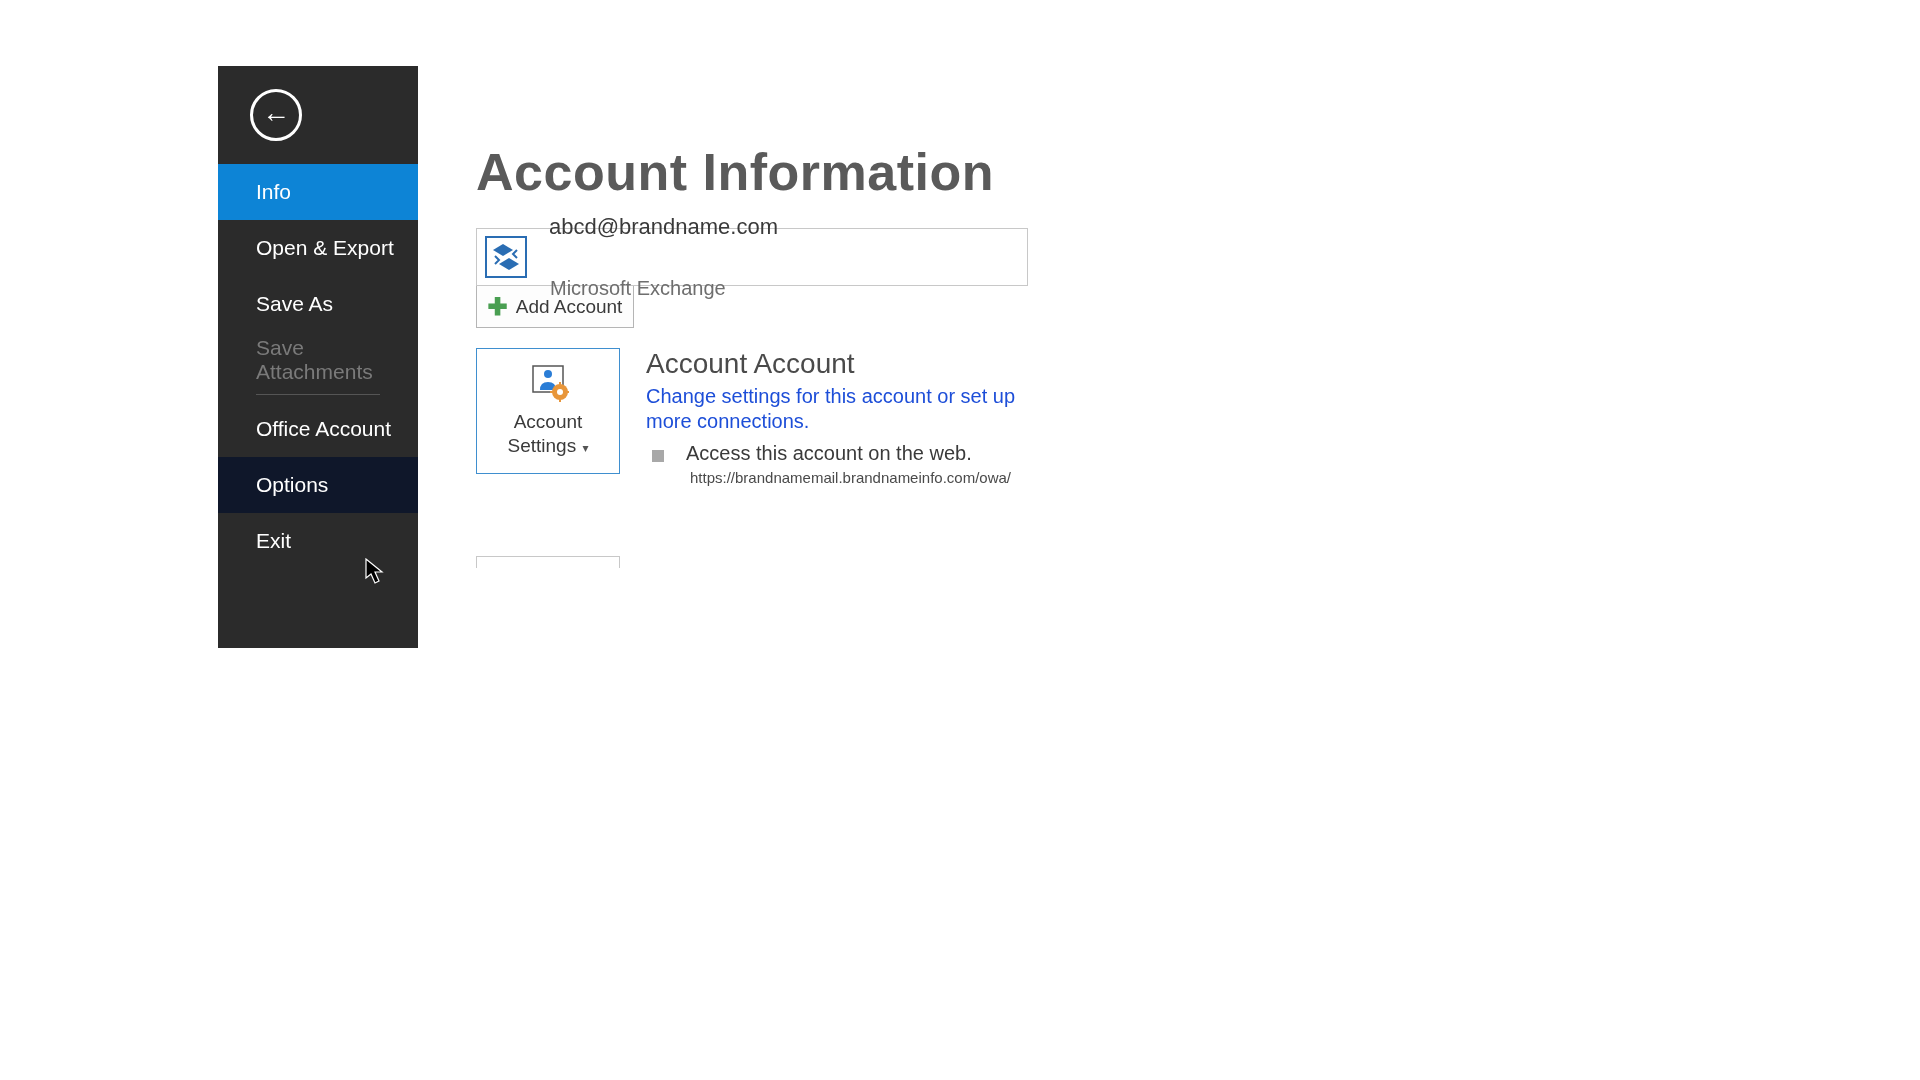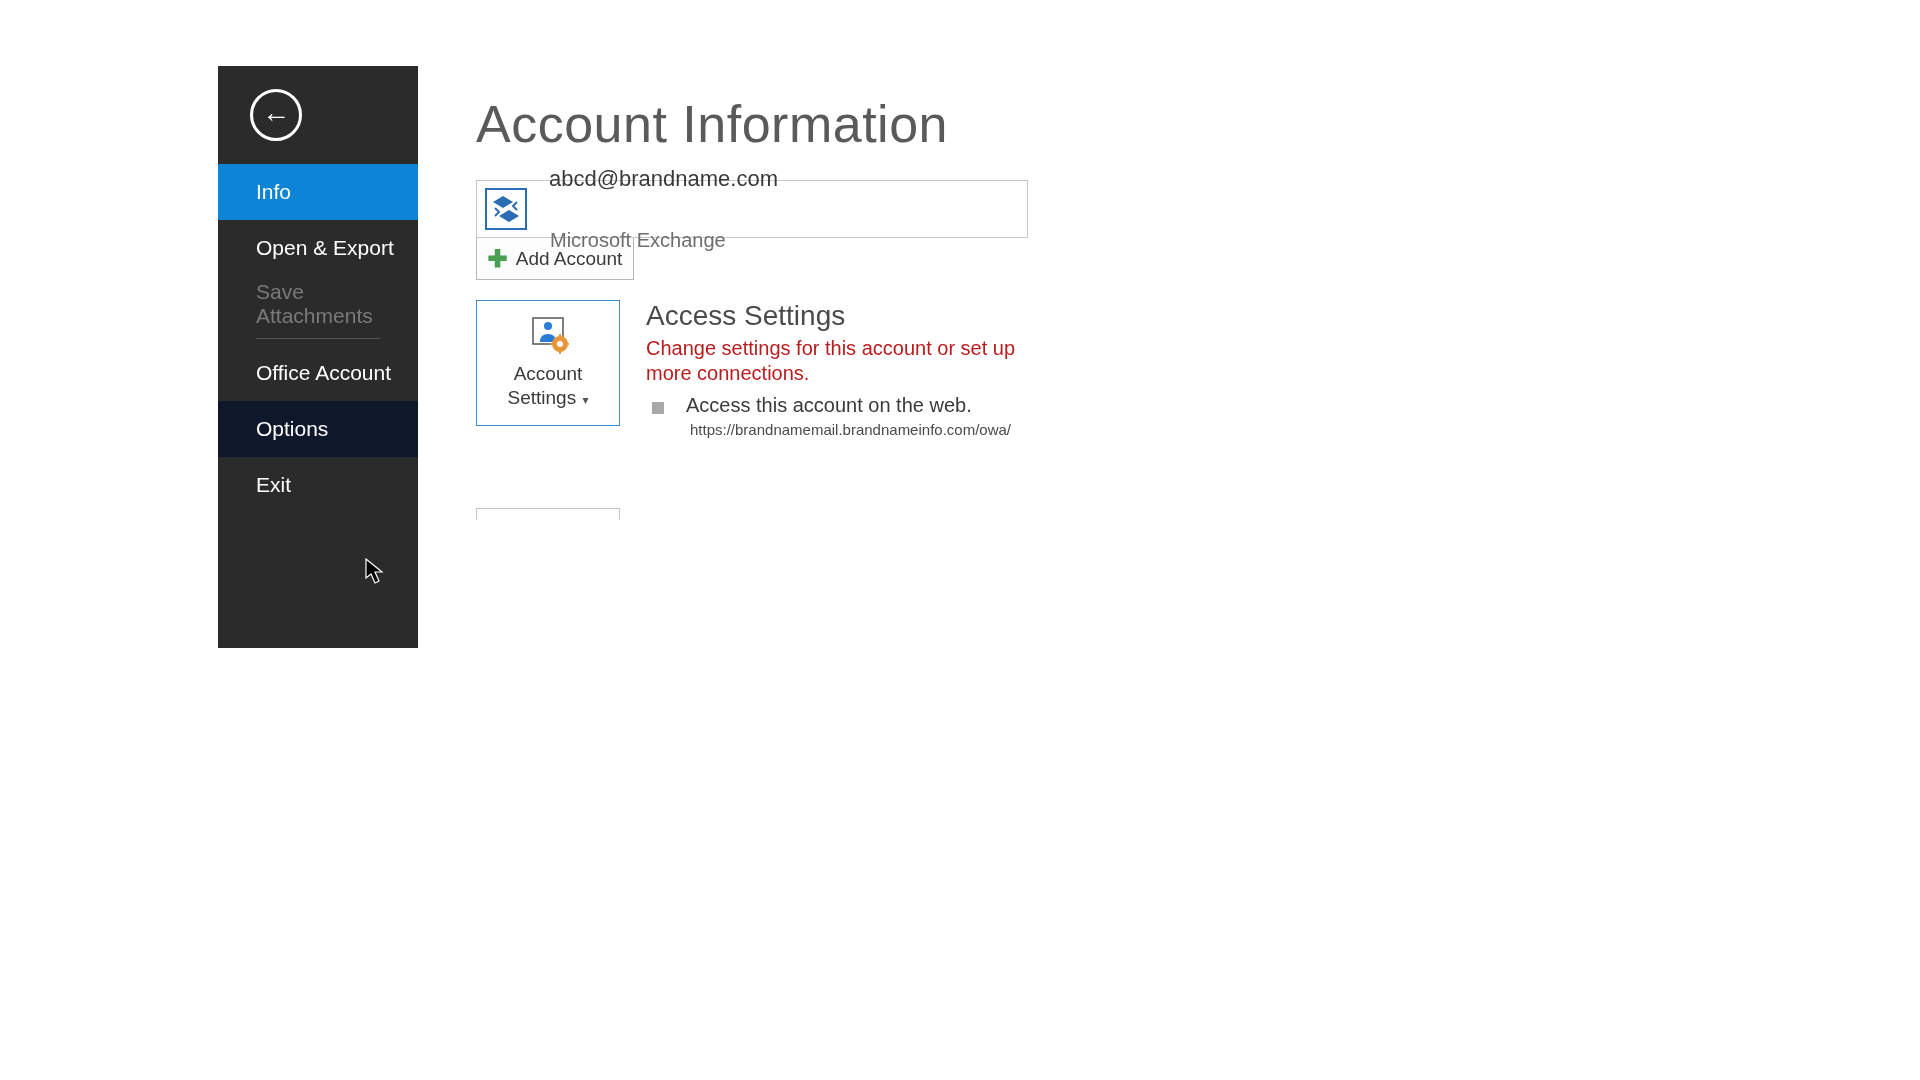--- a/index.html
+++ b/index.html
@@ -79,24 +79,25 @@
       margin: 6px 38px 6px 38px;
     }
     .content {
       flex: 1;
       background: #fff;
       padding: 28px 0 0 58px;
       position: relative;
     }
     .page-title {
       font-size: 52px;
-      font-weight: 400;
+      font-weight: 700;
       color: #5a5a5a;
       letter-spacing: 0.5px;
       margin-bottom: 26px;
+      margin-top: 48px;
     }
     .account-selector {
       border: 1px solid #c8c8c8;
       width: 552px;
       height: 58px;
       display: flex;
       align-items: center;
       padding: 5px 8px;
     }
     .exchange-icon {
@@ -179,21 +180,21 @@
       padding-top: 0;
     }
     .settings-heading {
       font-size: 28px;
       color: #4a4a4a;
       font-weight: 400;
       margin-bottom: 4px;
     }
     .settings-desc {
       font-size: 20px;
-      color: #b91c1c;
+      color: #1d4ed8;
       line-height: 1.25;
       max-width: 380px;
     }
     .bullet-row {
       display: flex;
       align-items: flex-start;
       margin-top: 8px;
       gap: 22px;
       padding-left: 6px;
     }
@@ -239,20 +240,23 @@
       <div class="back-circle">
         <span class="back-arrow">←</span>
       </div>
     </div>
 
     <div class="menu-item selected">
       <span>Info</span>
     </div>
     <div class="menu-item">
       <span>Open &amp; Export</span>
+    </div>
+    <div class="menu-item">
+      <span>Save As</span>
     </div>
     <div class="menu-item disabled">
       <span>Save Attachments</span>
     </div>
 
     <div class="divider"></div>
 
     <div class="menu-item">
       <span>Office Account</span>
     </div>
@@ -299,21 +303,21 @@
           <rect x="23" y="27" width="4" height="2" fill="#e8963a"></rect>
           <rect x="39" y="27" width="4" height="2" fill="#e8963a"></rect>
         </svg>
         <div class="settings-tile-label">
           <span>Account</span><br>
           <span>Settings</span><span class="dropdown-caret"> ▾</span>
         </div>
       </div>
 
       <div class="settings-text">
-        <div class="settings-heading">Access Settings</div>
+        <div class="settings-heading">Account Account</div>
         <div class="settings-desc">Change settings for this account or set up more connections.</div>
         <div class="bullet-row">
           <div class="bullet-box"></div>
           <div class="bullet-text">Access this account on the web.</div>
         </div>
         <div class="url-text">https://brandnamemail.brandnameinfo.com/owa/</div>
       </div>
     </div>
 
     <div class="cut-tile"></div>

